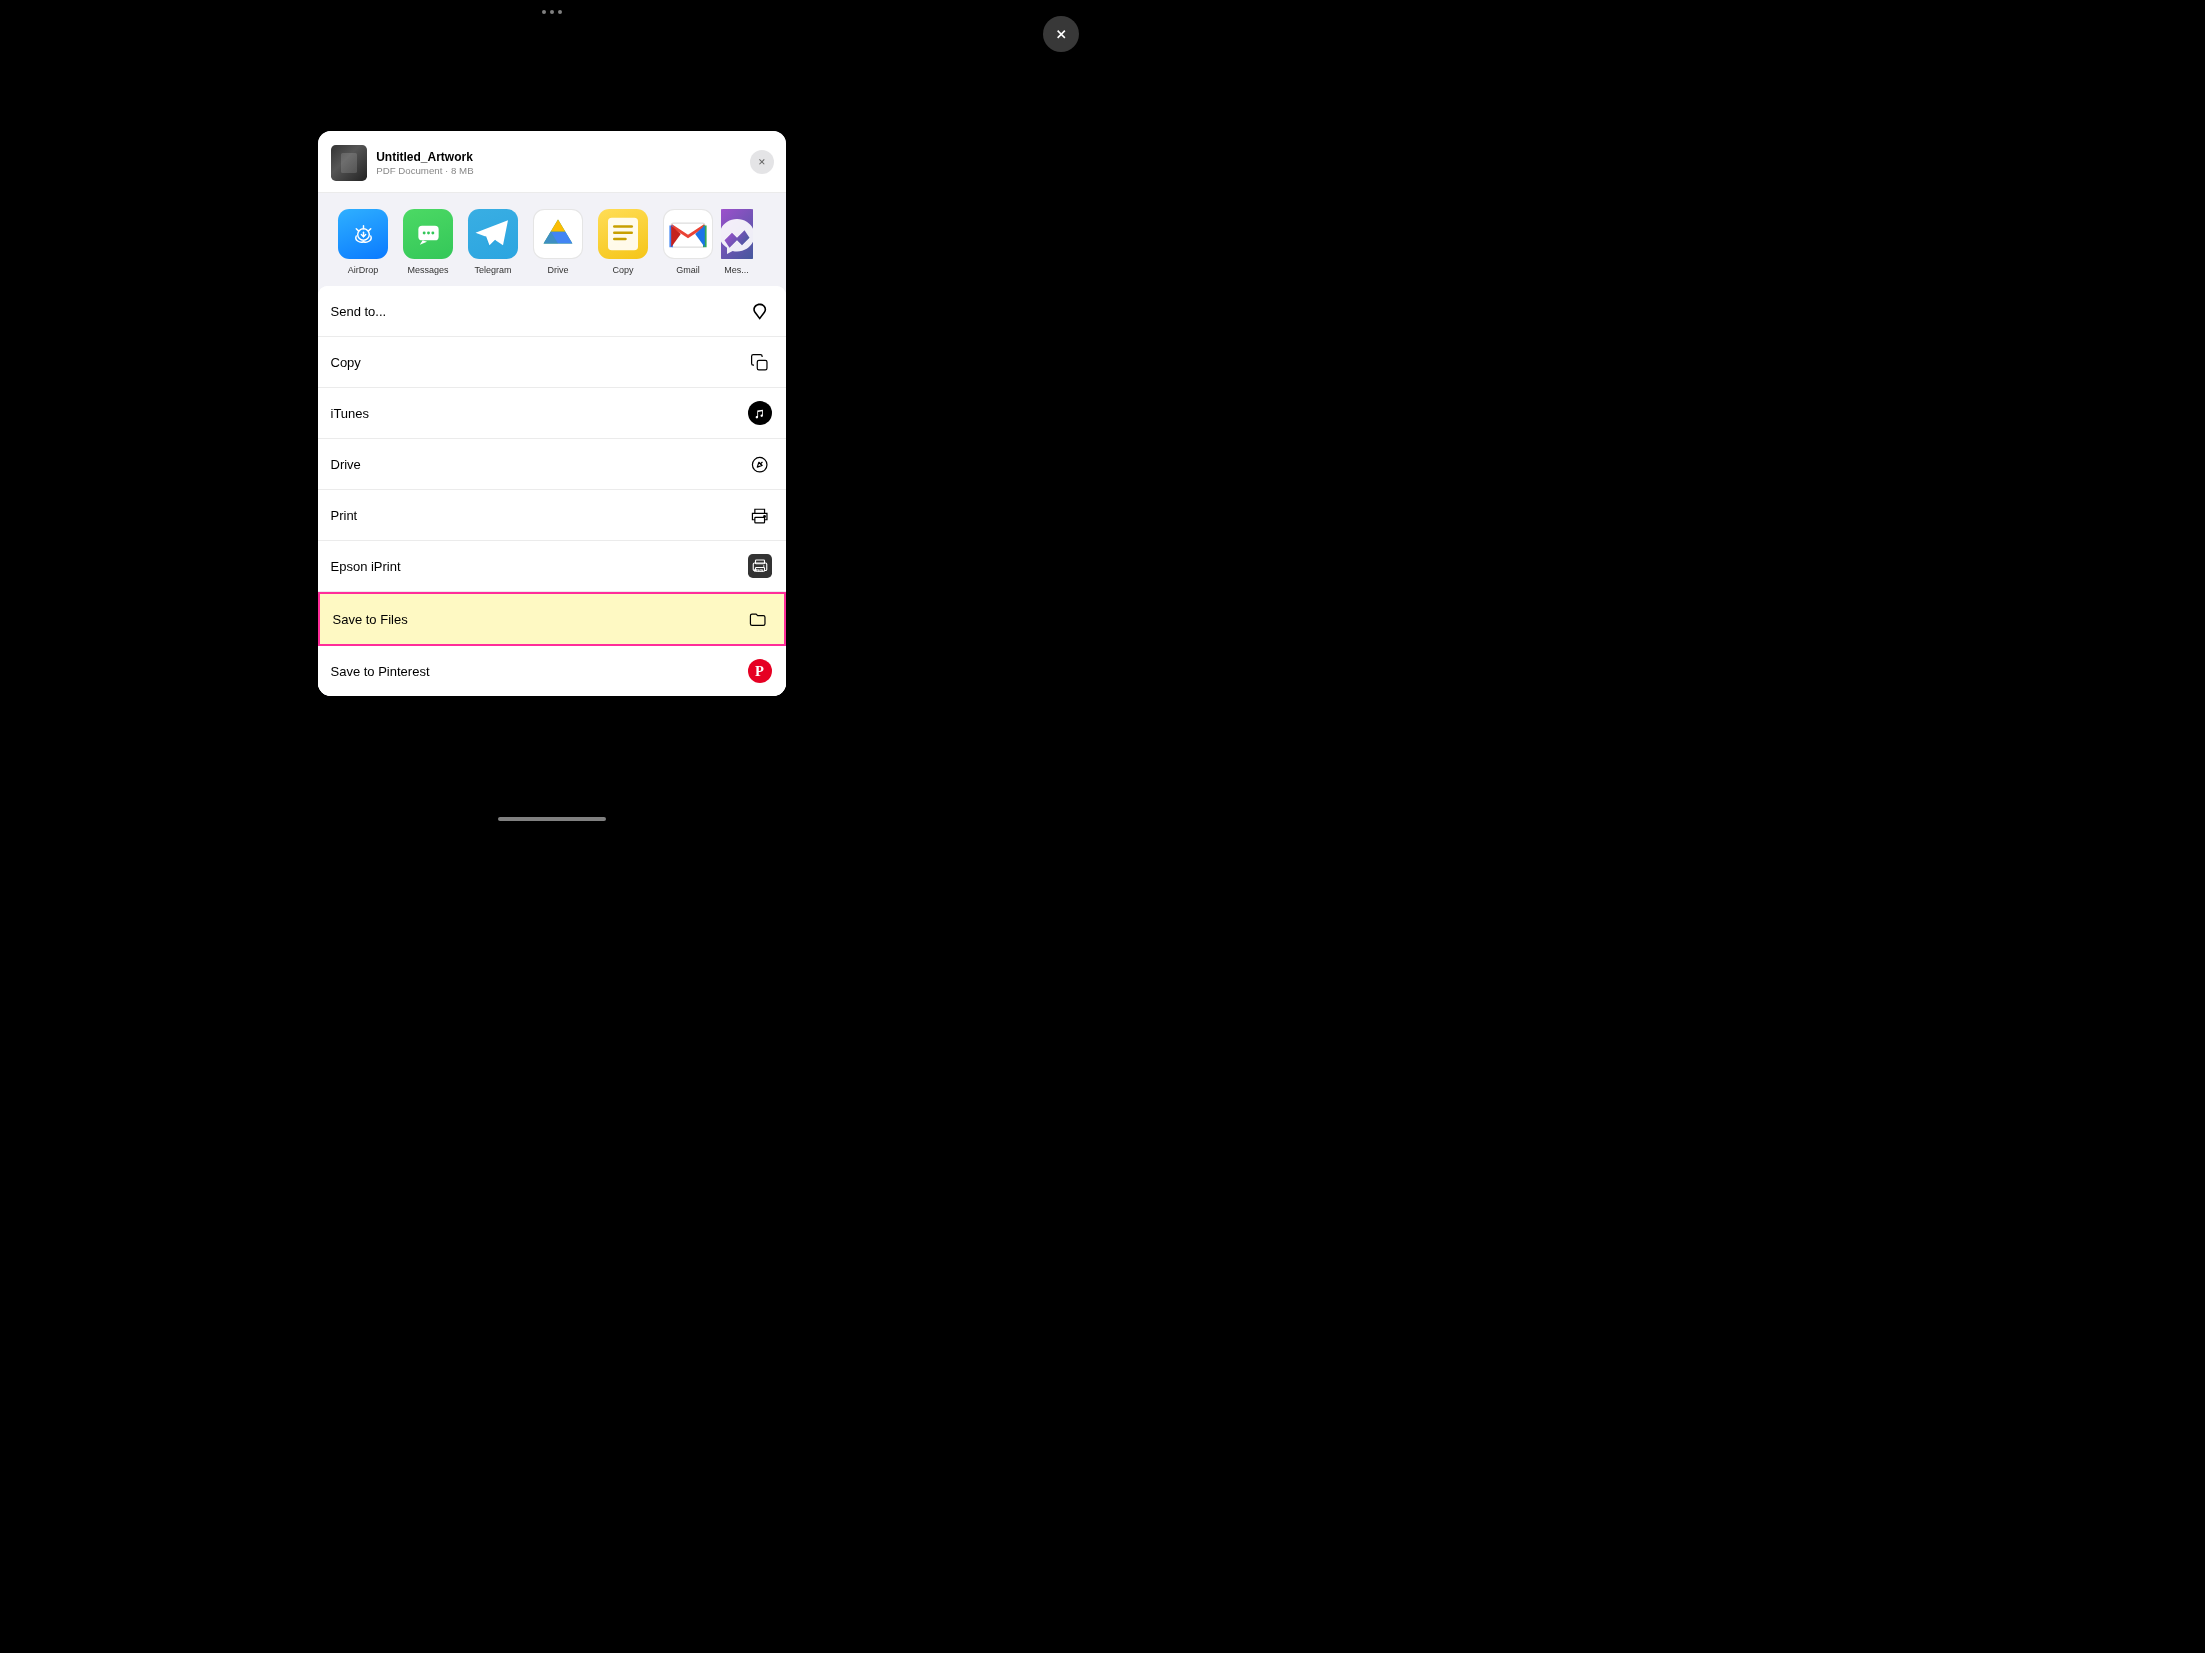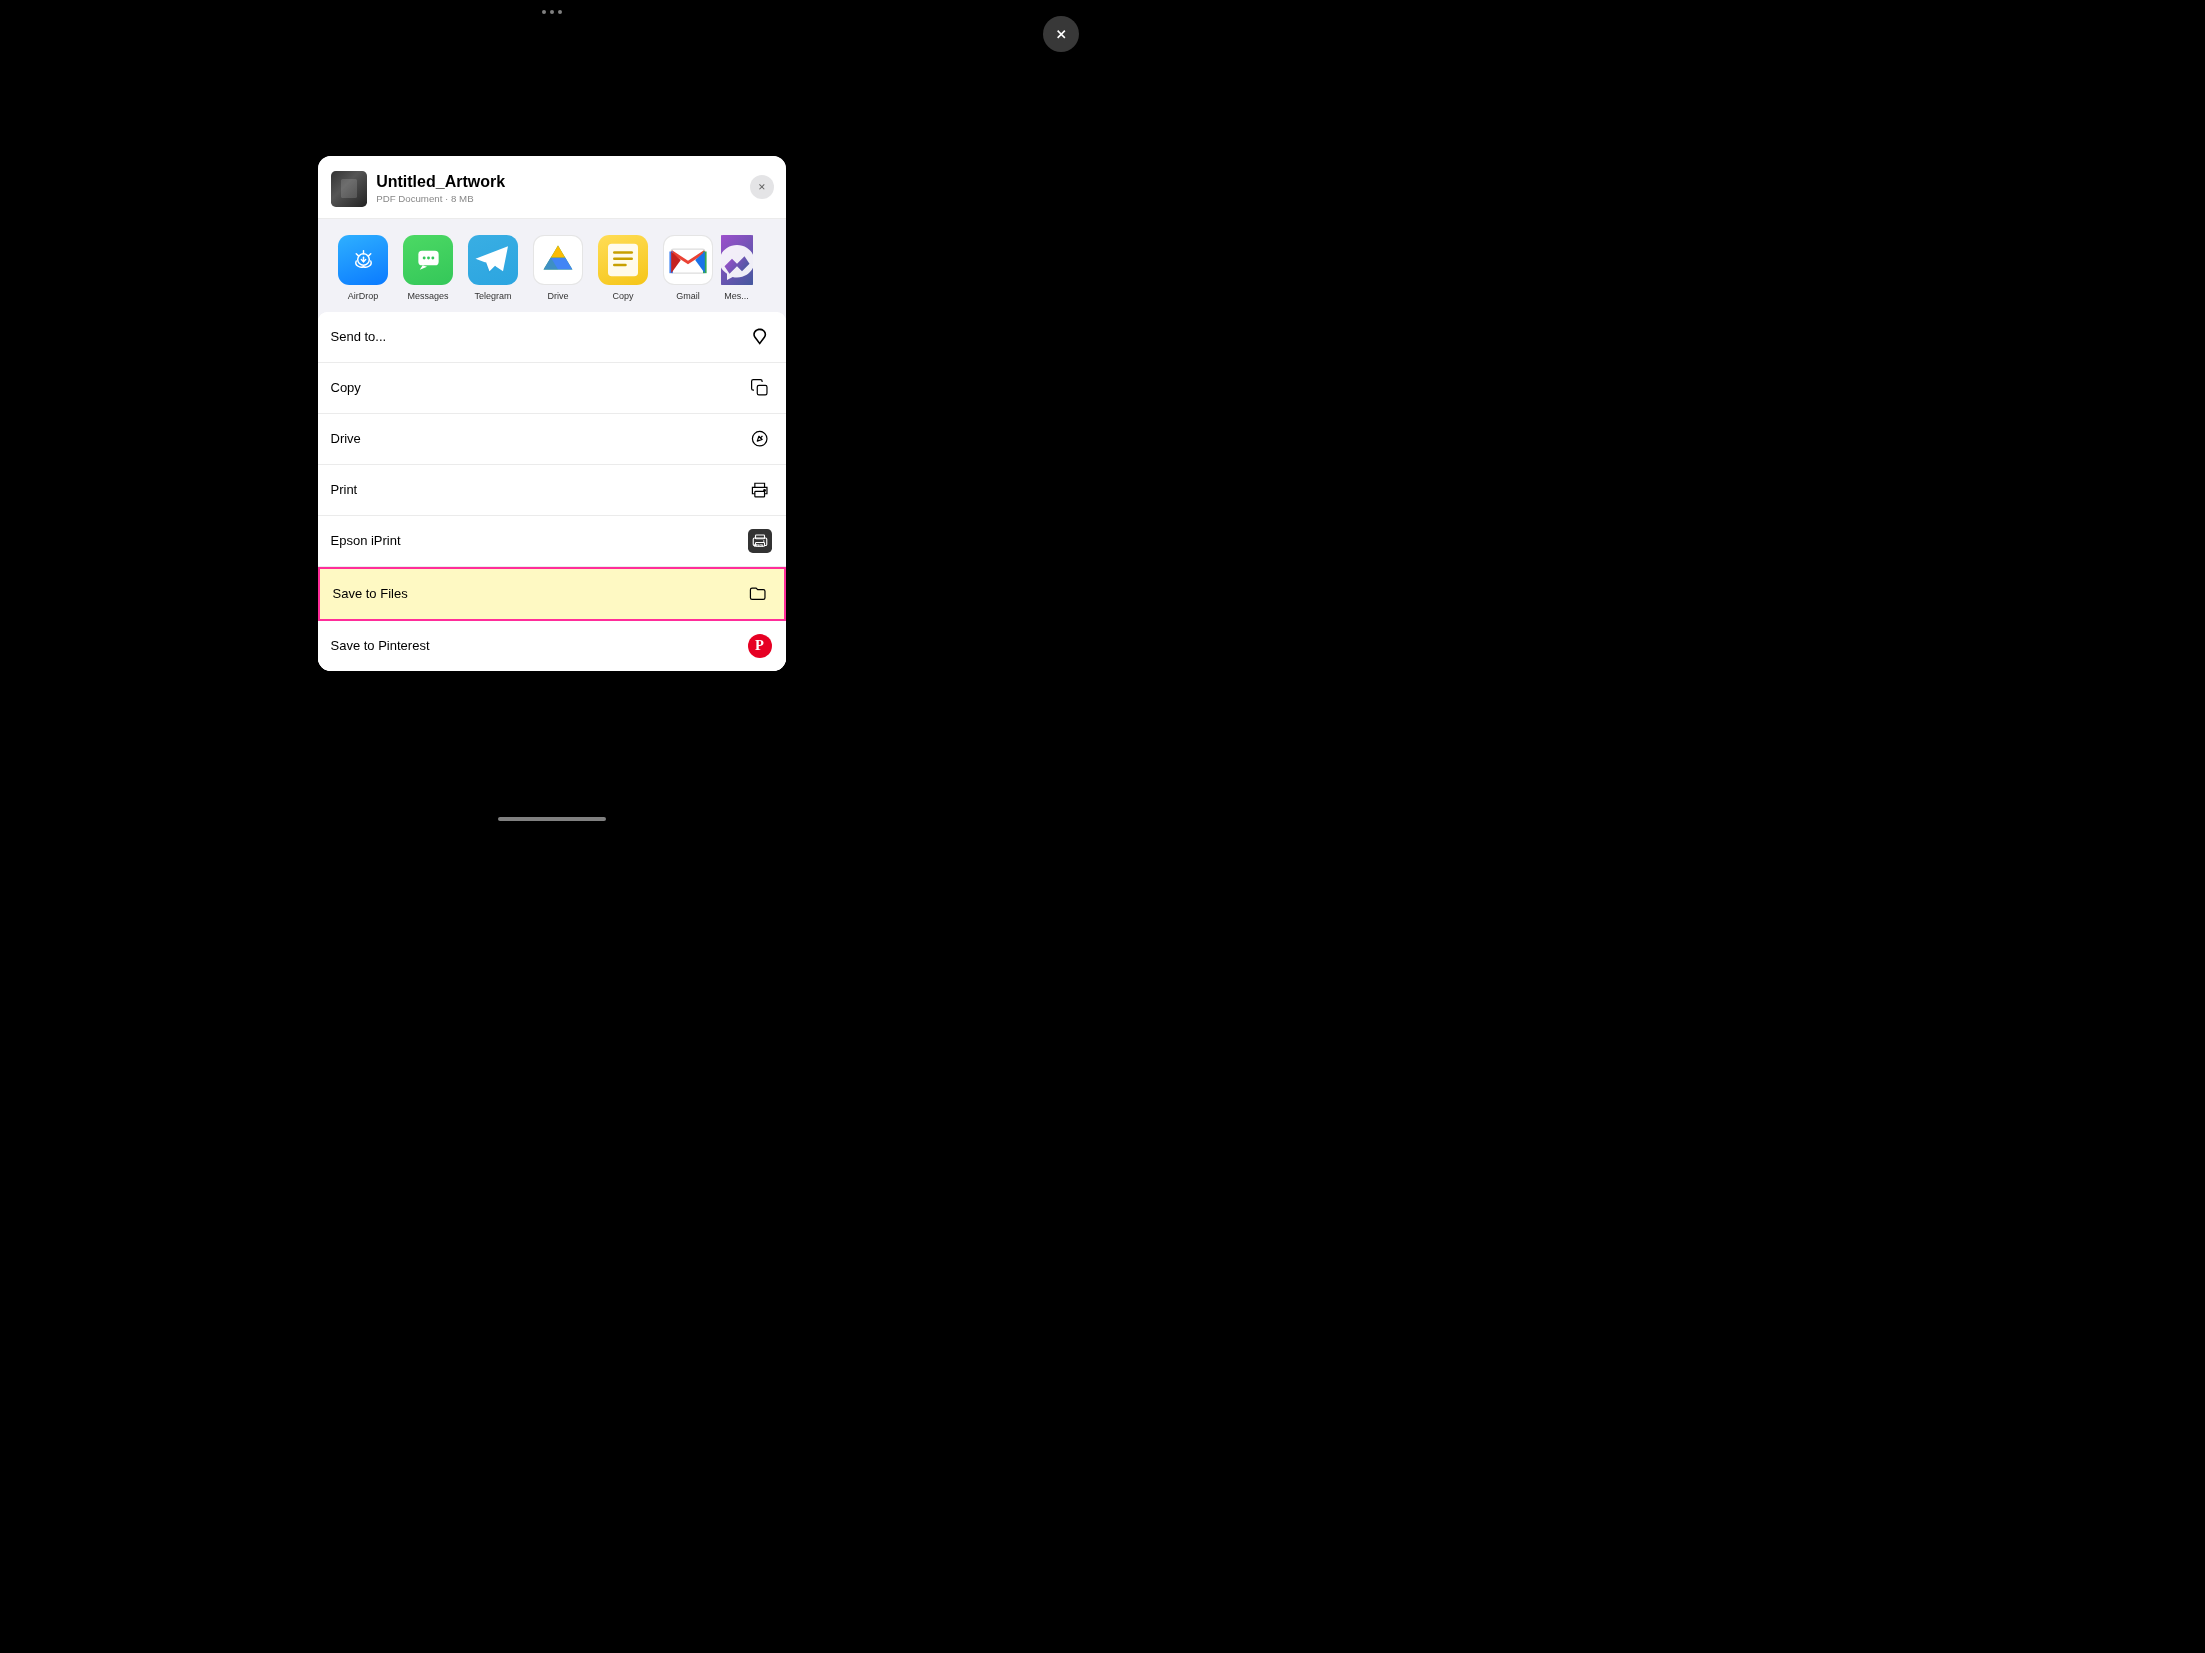--- a/index.html
+++ b/index.html
@@ -108,21 +108,21 @@
       content: '';
       width: 16px;
       height: 19.4px;
       background: rgba(255,255,255,0.15);
       border-radius: 1.6px;
     }
     .share-header .file-info {
       margin-left: 9.7px;
     }
     .file-name {
-      font-size: 16px;
+      font-size: 12px;
       font-weight: 600;
       color: #000;
     }
     .file-meta {
       font-size: 9.7px;
       color: #888;
       margin-top: 1.6px;
     }
     .header-close-btn {
       position: absolute;
@@ -457,20 +457,31 @@
     <div class="action-item">
       <span class="action-label">Copy</span>
       <div class="action-icon">
         <svg viewBox="0 0 24 24" fill="none" stroke="#000" stroke-width="1.5">
           <rect x="9" y="9" width="12" height="12" rx="2"></rect>
           <path d="M5 15H4a2 2 0 01-2-2V4a2 2 0 012-2h9a2 2 0 012 2v1"></path>
         </svg>
       </div>
     </div>
 
+    <div class="action-item">
+      <span class="action-label">iTunes</span>
+      <div class="action-icon">
+        <div class="itunes-badge">
+          <svg viewBox="0 0 24 24" fill="white" width="16" height="16">
+            <circle cx="12" cy="12" r="10" fill="#000"></circle>
+            <path d="M16 7 L16 14.5 C16 15.3 15.3 16 14.5 16 C13.7 16 13 15.3 13 14.5 C13 13.7 13.7 13 14.5 13 C14.7 13 14.9 13 15 13.1 L15 9 L10 10 L10 16.5 C10 17.3 9.3 18 8.5 18 C7.7 18 7 17.3 7 16.5 C7 15.7 7.7 15 8.5 15 C8.7 15 8.9 15 9 15.1 L9 8 Z" fill="white"></path>
+          </svg>
+        </div>
+      </div>
+    </div>
 
     <div class="action-item">
       <span class="action-label">Drive</span>
       <div class="action-icon">
 
         <svg viewBox="0 0 24 24" fill="none" stroke="#000" stroke-width="1.5" style="position:absolute; width:19.4px; height:19.4px;">
           <circle cx="12" cy="12" r="9"></circle>
           <path d="M9 15 L11 9 L15 13 Z" stroke-linejoin="round"></path>
           <path d="M13 11 L15 9" stroke-linecap="round"></path>
         </svg>

